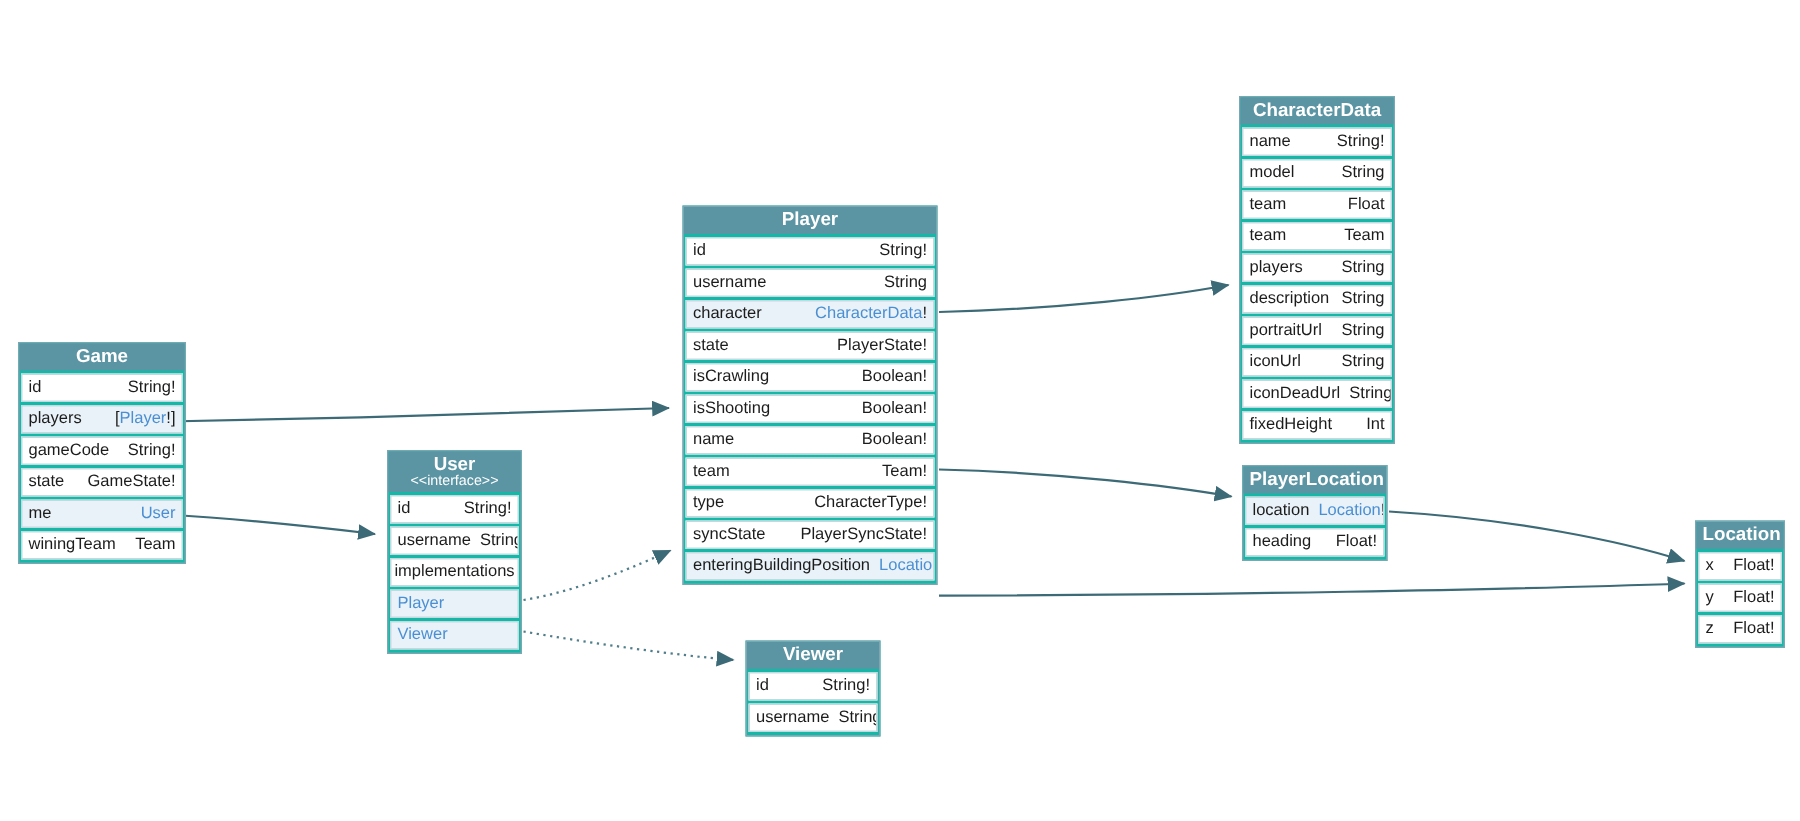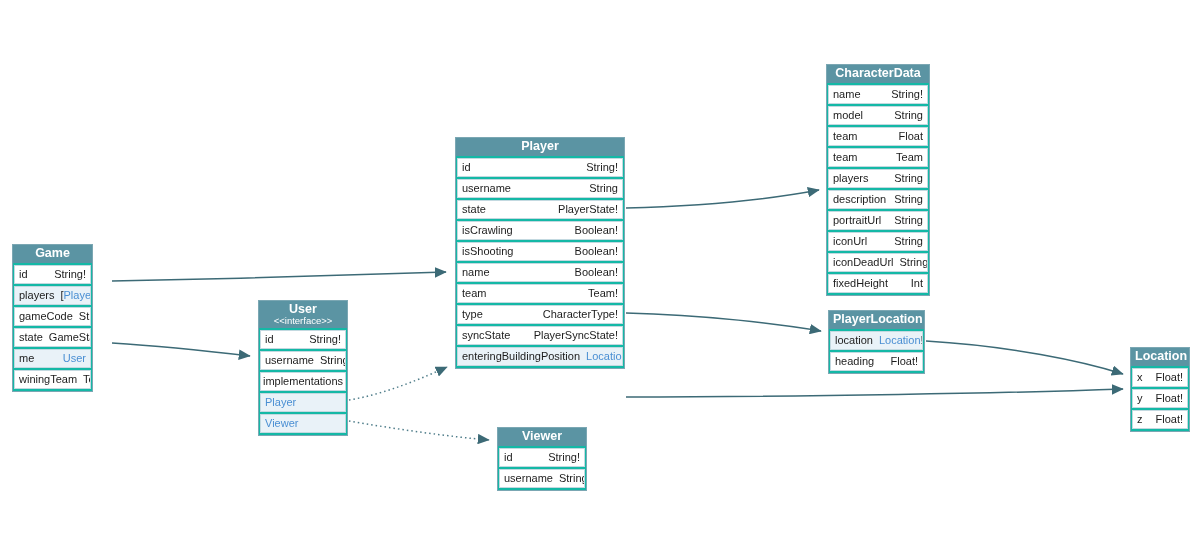--- a/index.html
+++ b/index.html
@@ -46,21 +46,21 @@
     </defs>
   <path d="M112,281 C220,279 370,275 446,272" fill="none" stroke="#3c6a76" stroke-width="1.5" marker-end="url(#arrowhead)"></path>
       <path d="M112,343 C160,346 216,352 250,356" fill="none" stroke="#3c6a76" stroke-width="1.5" marker-end="url(#arrowhead)"></path>
       <path d="M349,400 C386,394 425,377 447,367" fill="none" stroke="#4f7d8a" stroke-width="1.5" stroke-dasharray="1.5 3" marker-end="url(#arrowhead)"></path>
       <path d="M349,421 C395,429 452,437 489,440" fill="none" stroke="#4f7d8a" stroke-width="1.5" stroke-dasharray="1.5 3" marker-end="url(#arrowhead)"></path>
       <path d="M626,208 C706,206 776,198 819,190" fill="none" stroke="#3c6a76" stroke-width="1.5" marker-end="url(#arrowhead)"></path>
       <path d="M626,313 C706,315 780,324 821,331" fill="none" stroke="#3c6a76" stroke-width="1.5" marker-end="url(#arrowhead)"></path>
       <path d="M926,341 C1010,346 1082,361 1123,374" fill="none" stroke="#3c6a76" stroke-width="1.5" marker-end="url(#arrowhead)"></path>
       <path d="M626,397 C800,397 1012,393 1123,389" fill="none" stroke="#3c6a76" stroke-width="1.5" marker-end="url(#arrowhead)"></path>
     </svg>
-<div class="table" style="left: 12px; top: 244px; width: 81px;">
+<div class="table" style="left: 12px; top: 228px; width: 112px;">
       <div class="thead">
         <div class="title">Game</div>
       </div>
       <div class="row">
         <span class="fname">id</span>
         <span class="ftype"><span>String!</span></span>
       </div>
       <div class="row hl">
         <span class="fname">players</span>
         <span class="ftype"><span>[</span><span class="tlink">Player</span><span>!]</span></span>
@@ -109,20 +109,24 @@
       <div class="thead">
         <div class="title">Player</div>
       </div>
       <div class="row">
         <span class="fname">id</span>
         <span class="ftype"><span>String!</span></span>
       </div>
       <div class="row">
         <span class="fname">username</span>
         <span class="ftype"><span>String</span></span>
+      </div>
+      <div class="row hl">
+        <span class="fname">character</span>
+        <span class="ftype"><span class="tlink">CharacterData</span><span>!</span></span>
       </div>
       <div class="row">
         <span class="fname">state</span>
         <span class="ftype"><span>PlayerState!</span></span>
       </div>
       <div class="row">
         <span class="fname">isCrawling</span>
         <span class="ftype"><span>Boolean!</span></span>
       </div>
       <div class="row">

